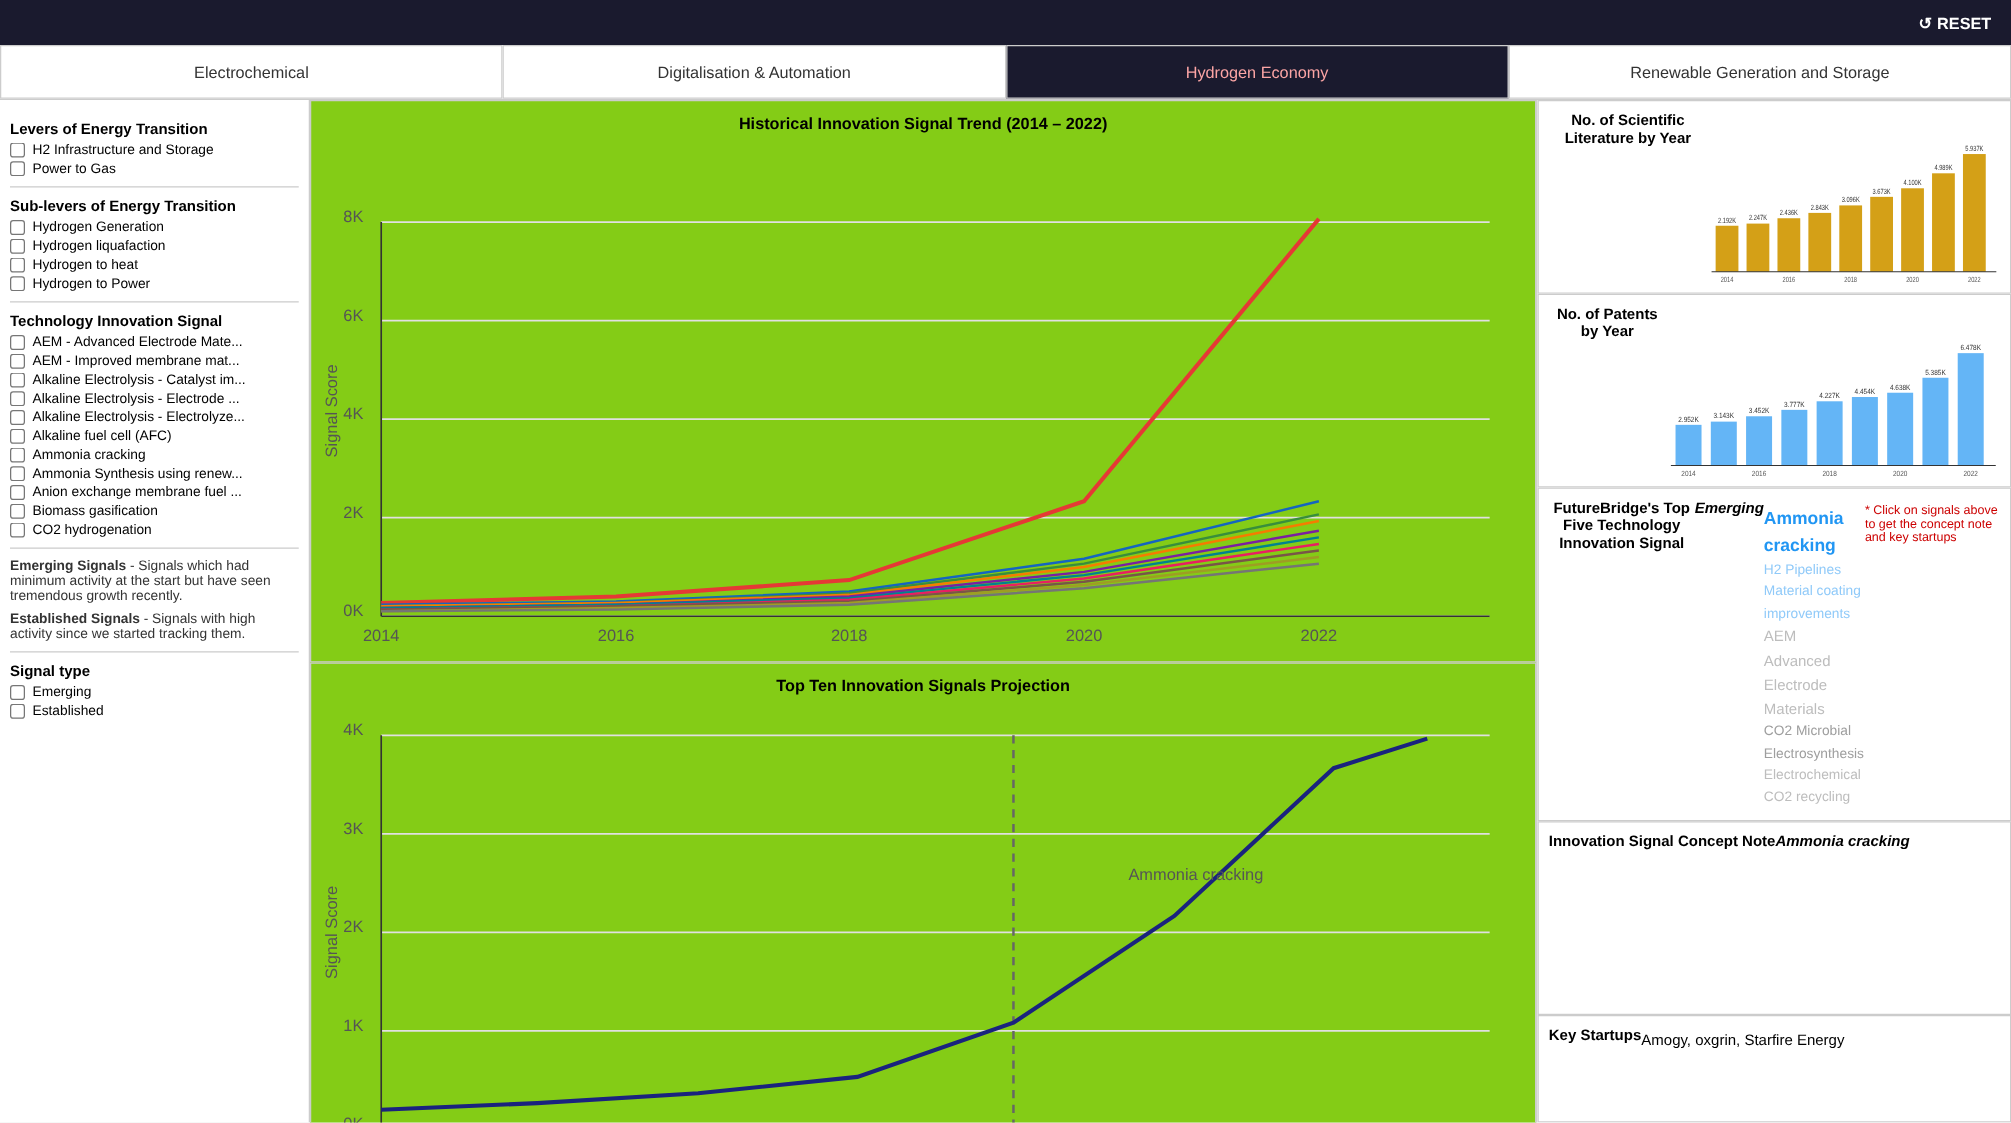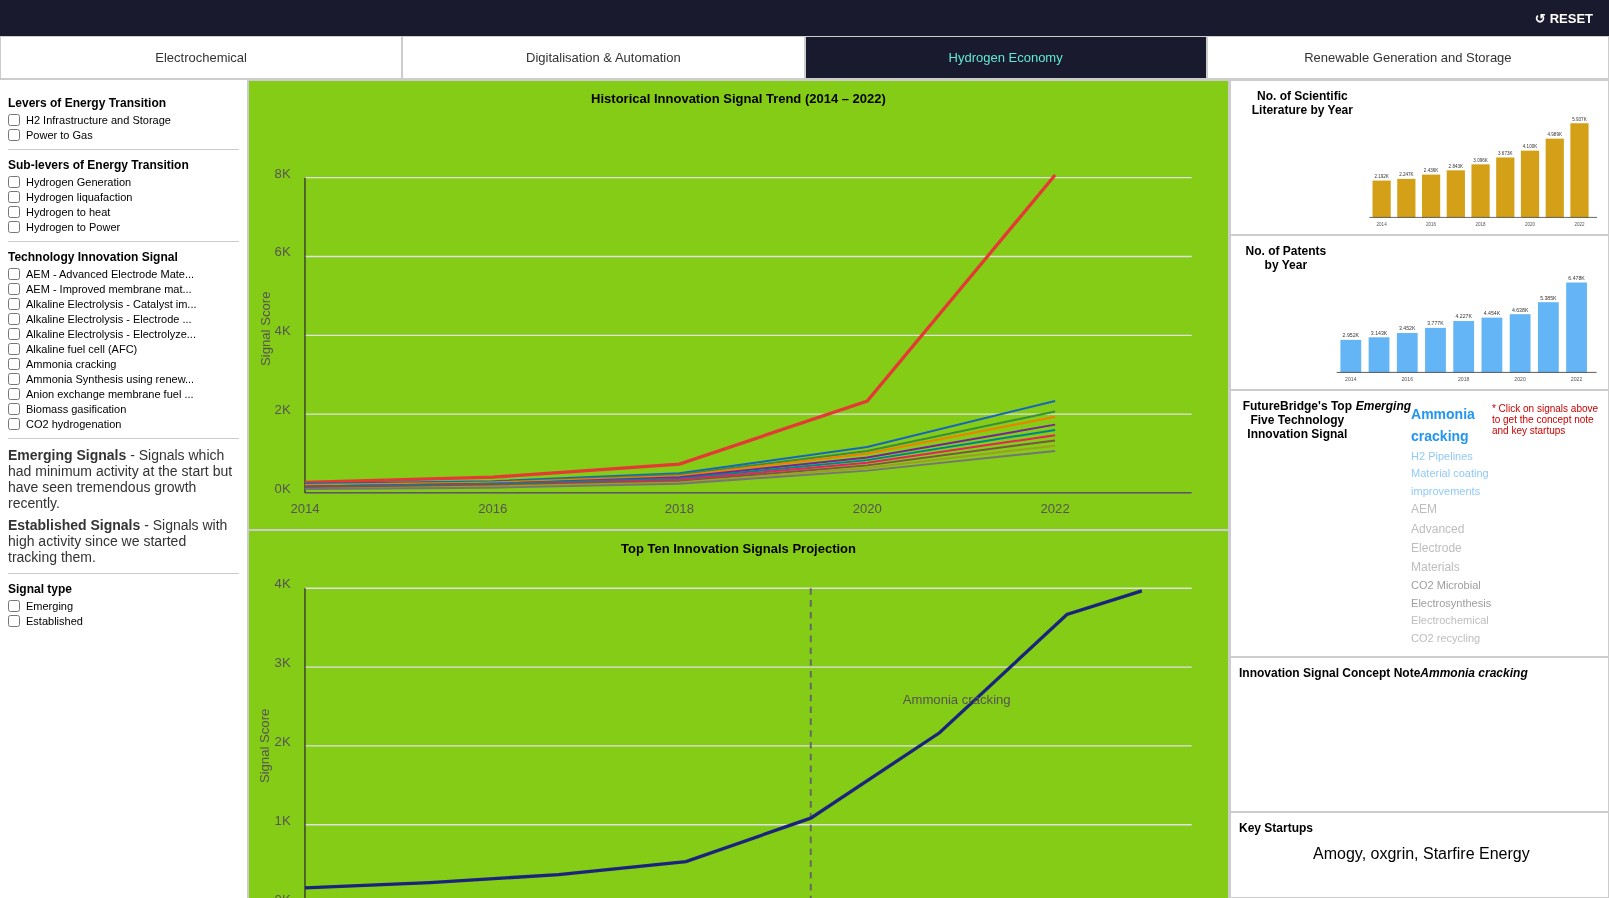--- a/index.html
+++ b/index.html
@@ -36,21 +36,21 @@
       display: flex;
       align-items: center;
       justify-content: center;
       border: 1px solid #ccc;
       font-size: 13px;
       cursor: pointer;
       font-weight: 500;
     }
     .tab.active {
       background: #1a1a2e;
-      color: #5eead4;
+      color: #fca5a5;
     }
     .tab:not(.active) {
       background: white;
       color: #333;
     }
 
     
     .main-layout {
       display: flex;
       height: calc(898px - 36px - 44px);
@@ -80,21 +80,21 @@
     }
     .checkbox-item input[type=checkbox] {
       width: 12px;
       height: 12px;
     }
     .sidebar-divider {
       border-top: 1px solid #ccc;
       margin: 8px 0;
     }
     .signal-desc {
-      font-size: 14px;
+      font-size: 11px;
       margin-bottom: 6px;
       color: #333;
     }
     .signal-desc strong {
       font-weight: bold;
     }
 
     
     .center-content {
       flex: 1;
@@ -174,23 +174,23 @@
     .concept-note-text {
       font-style: italic;
       font-size: 11px;
       color: #333;
       margin-top: 4px;
       line-height: 1.5;
     }
 
     
     .key-startups-text {
-      font-size: 16px;
+      font-size: 12px;
       text-align: center;
-      margin-top: 24px;
+      margin-top: 4px;
     }
 
     .y-axis-label {
       font-size: 10px;
       fill: #555;
     }
     .x-axis-label {
       font-size: 10px;
       fill: #555;
     }

